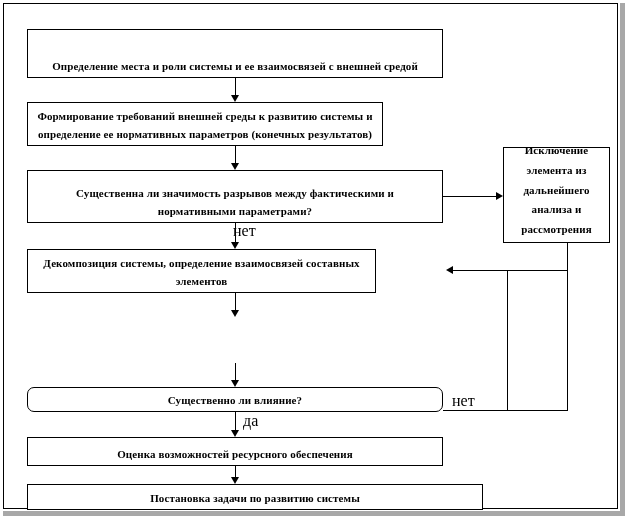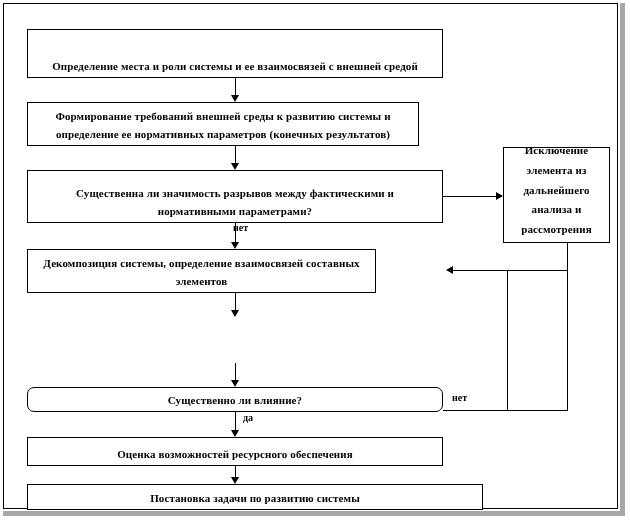--- a/index.html
+++ b/index.html
@@ -100,40 +100,40 @@
   .arrow-right {
     position: absolute;
     width: 0;
     height: 0;
     border-top: 4.5px solid transparent;
     border-bottom: 4.5px solid transparent;
     border-left: 7px solid #000000;
   }
   .edge-label {
     position: absolute;
-    font-weight: bold;
-    font-size: 10px;
+    font-weight: normal;
+    font-size: 16px;
     color: #000000;
     white-space: nowrap;
   }
 </style>
 </head>
 <body>
 
 <div id="canvas">
 
   <div class="frame"></div>
   <div class="shadow-right"></div>
   <div class="shadow-bottom"></div>
 
   <div class="node" style="left:27px; top:29px; width:416px; height:49px;">
     <span class="txt">Определение места и роли системы и ее взаимосвязей с внешней средой</span>
   </div>
 
-  <div class="node" style="left:27px; top:102px; width:392px; height:44px;">
+  <div class="node" style="left:27px; top:102px; width:356px; height:44px;">
     <span class="txt">Формирование требований внешней среды к развитию системы и определение ее нормативных параметров (конечных результатов)</span>
   </div>
 
   <div class="node" style="left:27px; top:170px; width:416px; height:53px;">
     <span class="txt">Существенна ли значимость разрывов между фактическими и нормативными параметрами?</span>
   </div>
 
   <div class="node" style="left:503px; top:147px; width:107px; height:96px; padding:2px 4px; line-height:1.8;">
     <span class="txt">Исключение элемента из дальнейшего анализа и рассмотрения</span>
   </div>

